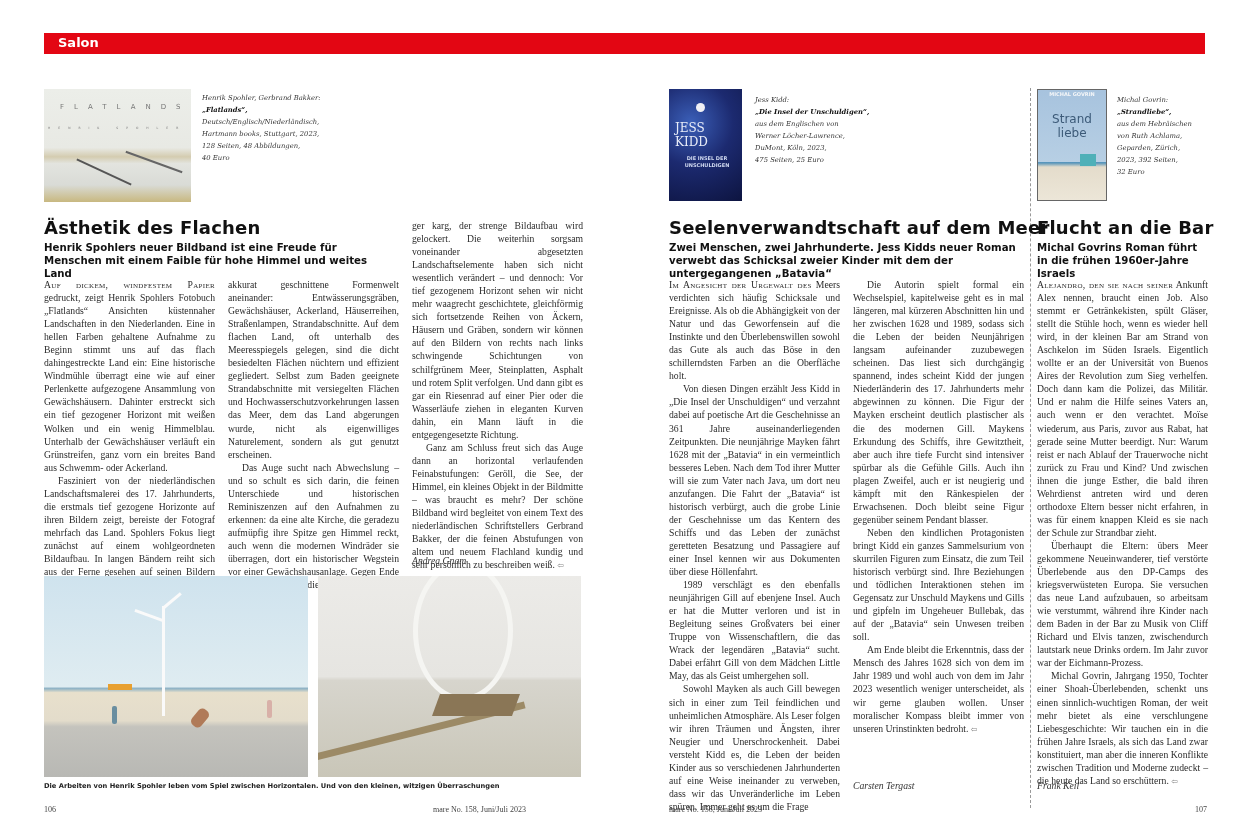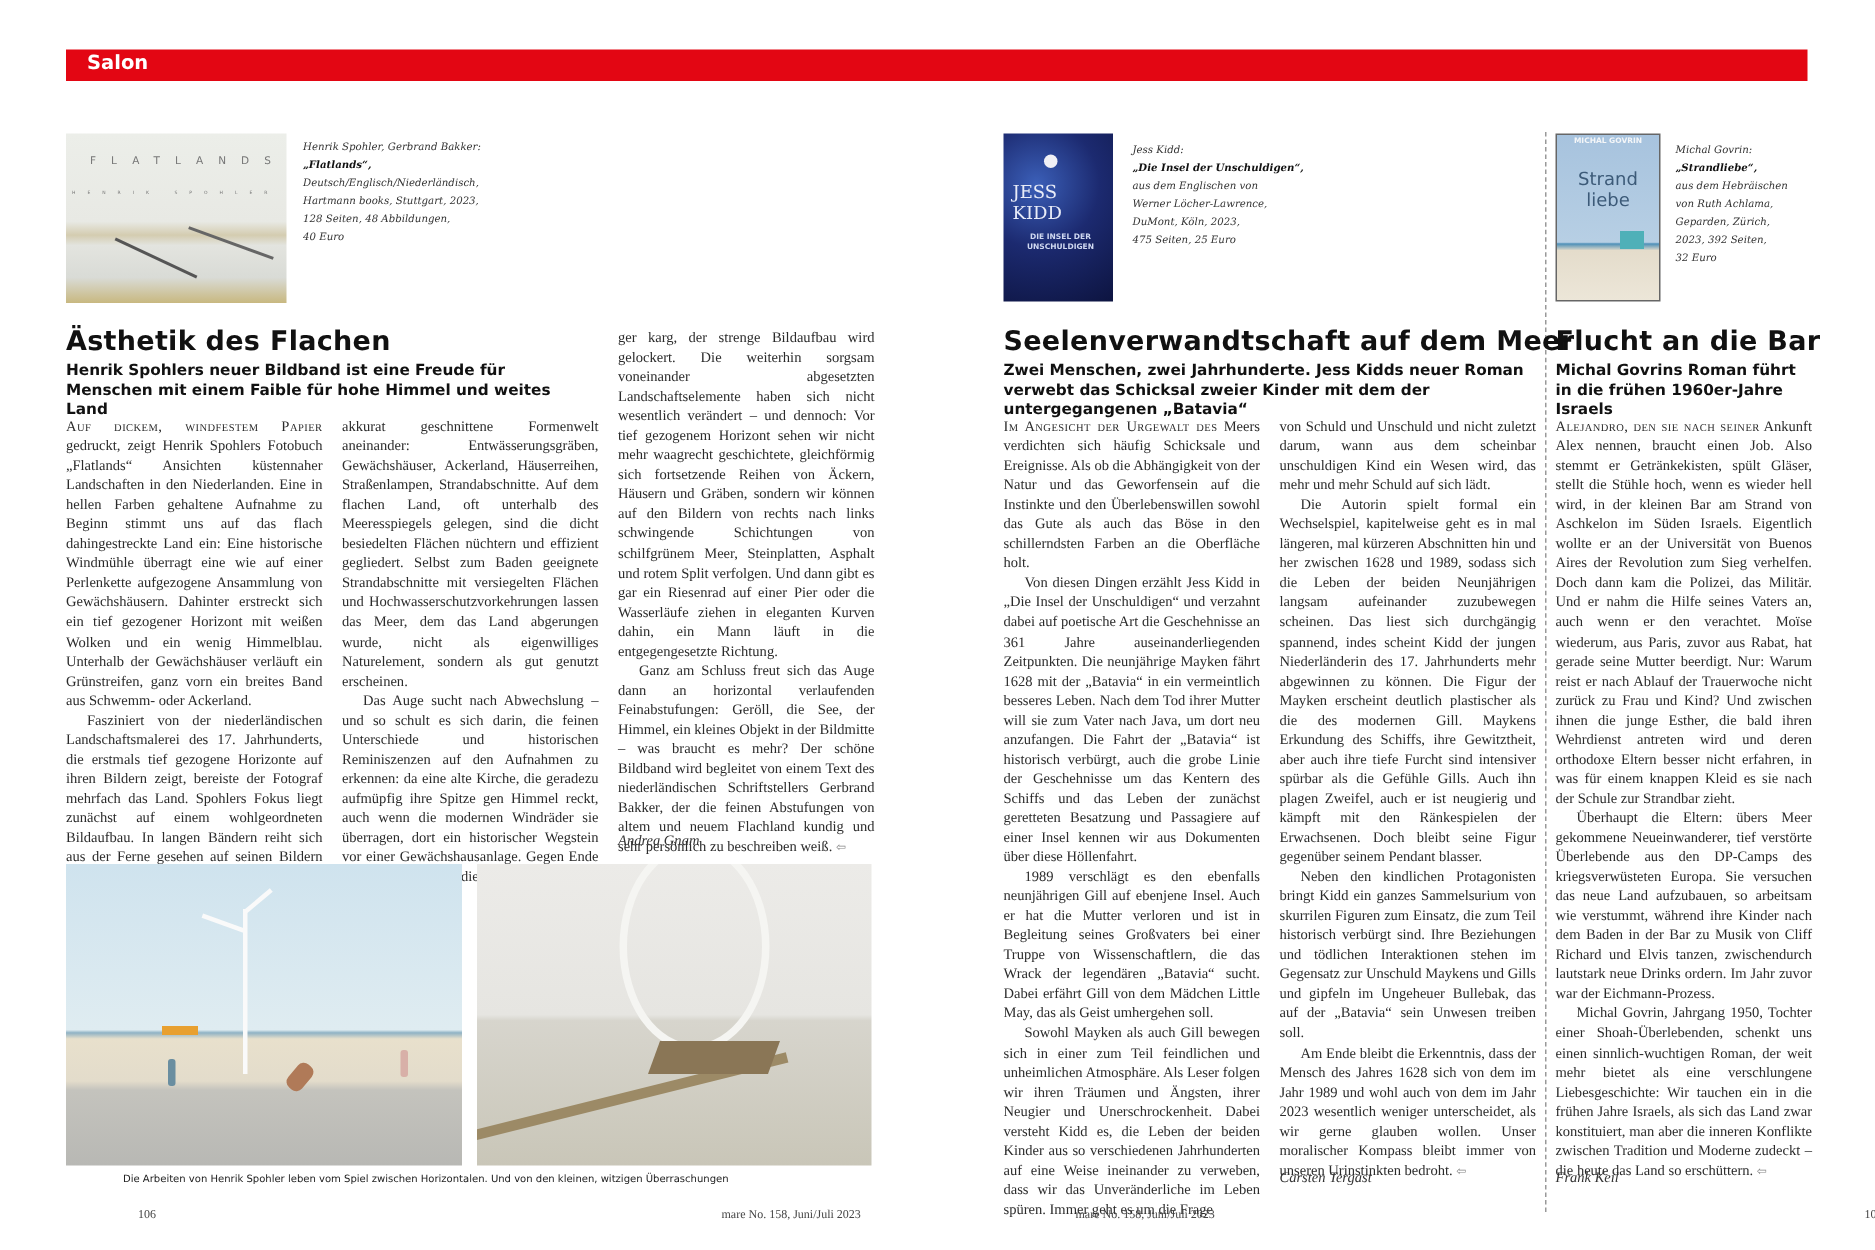--- a/index.html
+++ b/index.html
@@ -9,22 +9,22 @@
   .cover{position:absolute;overflow:hidden;}
   .meta{position:absolute;font-family:"DejaVu Serif",serif;font-style:italic;font-size:6.8px;line-height:12px;color:#333;}
   .meta b{font-weight:bold;color:#111;}
   .h1{position:absolute;font-family:"DejaVu Sans",sans-serif;font-weight:bold;font-size:18px;color:#111;letter-spacing:0.2px;white-space:nowrap;}
   .h2{position:absolute;font-family:"DejaVu Sans",sans-serif;font-weight:bold;font-size:10.2px;line-height:13px;color:#111;}
   .col{position:absolute;font-family:"Liberation Serif",serif;font-size:9.7px;line-height:13.05px;text-align:justify;color:#2b2b2b;hyphens:manual;}
   .col p{margin:0;text-indent:14px;}
   .col p.first{text-indent:0;}
   .col .cap{font-variant:small-caps;letter-spacing:0.3px;}
   .author{position:absolute;font-family:"Liberation Serif",serif;font-style:italic;font-size:9.7px;color:#333;}
-  .caption{position:absolute;left:44px;top:782px;font-family:"DejaVu Sans",sans-serif;font-weight:normal;font-size:6.7px;color:#222;white-space:nowrap;margin-left:38px;}
-  .folio{position:absolute;font-family:"Liberation Serif",serif;font-size:8px;color:#444;white-space:nowrap;margin-left:48px;}
+  .caption{position:absolute;left:44px;top:782px;font-family:"DejaVu Sans",sans-serif;font-weight:bold;font-size:6.7px;color:#222;white-space:nowrap;}
+  .folio{position:absolute;font-family:"Liberation Serif",serif;font-size:8px;color:#444;white-space:nowrap;}
   .divider{position:absolute;left:1030px;top:88px;width:0;height:720px;border-left:1px dashed #999;}
   .endmark{font-size:8px;color:#888;}
 </style>
 </head>
 <body>
 
 <div class="band">
   <span>Salon</span>
 </div>
 
@@ -116,21 +116,20 @@
 <div class="h1" style="left:669px;top:217px;">Seelenverwandtschaft auf dem Meer</div>
 <div class="h2" style="left:669px;top:241px;width:350px;">Zwei Menschen, zwei Jahrhunderte. Jess Kidds neuer Roman verwebt das Schicksal zweier Kinder mit dem der untergegangenen „Batavia“</div>
 
 <div class="col" style="left:669px;top:278px;width:171px;">
   <p class="first"><span class="cap">Im Angesicht der Urgewalt des</span><span> Meers verdichten sich häufig Schicksale und Ereignisse. Als ob die Abhängigkeit von der Natur und das Geworfensein auf die Instinkte und den Überlebenswillen sowohl das Gute als auch das Böse in den schillerndsten Farben an die Oberfläche holt.</span></p>
   <p>Von diesen Dingen erzählt Jess Kidd in „Die Insel der Unschuldigen“ und verzahnt dabei auf poetische Art die Geschehnisse an 361 Jahre auseinanderliegenden Zeitpunkten. Die neunjährige Mayken fährt 1628 mit der „Batavia“ in ein vermeintlich besseres Leben. Nach dem Tod ihrer Mutter will sie zum Vater nach Java, um dort neu anzufangen. Die Fahrt der „Batavia“ ist historisch verbürgt, auch die grobe Linie der Geschehnisse um das Kentern des Schiffs und das Leben der zunächst geretteten Besatzung und Passagiere auf einer Insel kennen wir aus Dokumenten über diese Höllenfahrt.</p>
   <p>1989 verschlägt es den ebenfalls neunjährigen Gill auf ebenjene Insel. Auch er hat die Mutter verloren und ist in Begleitung seines Großvaters bei einer Truppe von Wissenschaftlern, die das Wrack der legendären „Batavia“ sucht. Dabei erfährt Gill von dem Mädchen Little May, das als Geist umhergehen soll.</p>
   <p>Sowohl Mayken als auch Gill bewegen sich in einer zum Teil feindlichen und unheimlichen Atmosphäre. Als Leser folgen wir ihren Träumen und Ängsten, ihrer Neugier und Unerschrockenheit. Dabei versteht Kidd es, die Leben der beiden Kinder aus so verschiedenen Jahrhunderten auf eine Weise ineinander zu verweben, dass wir das Unveränderliche im Leben spüren. Immer geht es um die Frage</p>
 </div>
 <div class="col" style="left:853px;top:278px;width:171px;">
-  <p class="first">von Schuld und Unschuld und nicht zuletzt darum, wann aus dem scheinbar unschuldigen Kind ein Wesen wird, das mehr und mehr Schuld auf sich lädt.</p>
   <p>Die Autorin spielt formal ein Wechselspiel, kapitelweise geht es in mal längeren, mal kürzeren Abschnitten hin und her zwischen 1628 und 1989, sodass sich die Leben der beiden Neunjährigen langsam aufeinander zuzubewegen scheinen. Das liest sich durchgängig spannend, indes scheint Kidd der jungen Niederländerin des 17. Jahrhunderts mehr abgewinnen zu können. Die Figur der Mayken erscheint deutlich plastischer als die des modernen Gill. Maykens Erkundung des Schiffs, ihre Gewitztheit, aber auch ihre tiefe Furcht sind intensiver spürbar als die Gefühle Gills. Auch ihn plagen Zweifel, auch er ist neugierig und kämpft mit den Ränkespielen der Erwachsenen. Doch bleibt seine Figur gegenüber seinem Pendant blasser.</p>
   <p>Neben den kindlichen Protagonisten bringt Kidd ein ganzes Sammelsurium von skurrilen Figuren zum Einsatz, die zum Teil historisch verbürgt sind. Ihre Beziehungen und tödlichen Interaktionen stehen im Gegensatz zur Unschuld Maykens und Gills und gipfeln im Ungeheuer Bullebak, das auf der „Batavia“ sein Unwesen treiben soll.</p>
   <p><span>Am Ende bleibt die Erkenntnis, dass der Mensch des Jahres 1628 sich von dem im Jahr 1989 und wohl auch von dem im Jahr 2023 wesentlich weniger unterscheidet, als wir gerne glauben wollen. Unser moralischer Kompass bleibt immer von unseren Urinstinkten bedroht.</span> <span class="endmark">⇦</span></p>
 </div>
 <div class="author" style="left:853px;top:780px;">Carsten Tergast</div>
 
 <div class="h1" style="left:1037px;top:217px;">Flucht an die Bar</div>
 <div class="h2" style="left:1037px;top:241px;width:170px;">Michal Govrins Roman führt in die frühen 1960er-Jahre Israels</div>
 <div class="col" style="left:1037px;top:278px;width:171px;">
   <p class="first"><span class="cap">Alejandro, den sie nach seiner</span><span> Ankunft Alex nennen, braucht einen Job. Also stemmt er Getränkekisten, spült Gläser, stellt die Stühle hoch, wenn es wieder hell wird, in der kleinen Bar am Strand von Aschkelon im Süden Israels. Eigentlich wollte er an der Universität von Buenos Aires der Revolution zum Sieg verhelfen. Doch dann kam die Polizei, das Militär. Und er nahm die Hilfe seines Vaters an, auch wenn er den verachtet. Moïse wiederum, aus Paris, zuvor aus Rabat, hat gerade seine Mutter beerdigt. Nur: Warum reist er nach Ablauf der Trauerwoche nicht zurück zu Frau und Kind? Und zwischen ihnen die junge Esther, die bald ihren Wehrdienst antreten wird und deren orthodoxe Eltern besser nicht erfahren, in was für einem knappen Kleid es sie nach der Schule zur Strandbar zieht.</span></p>

